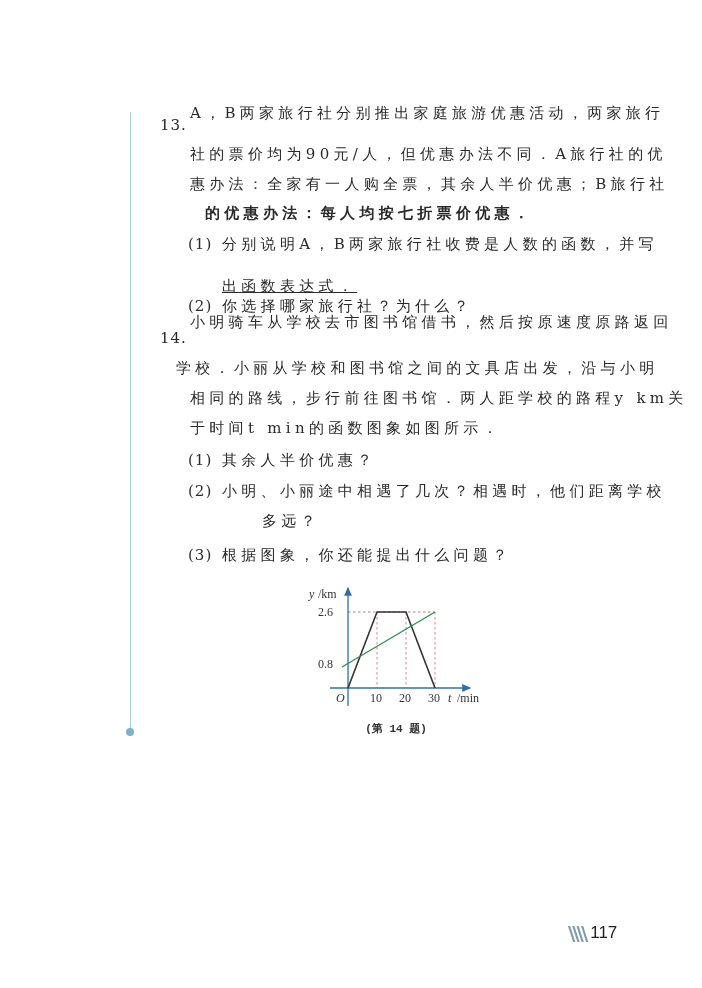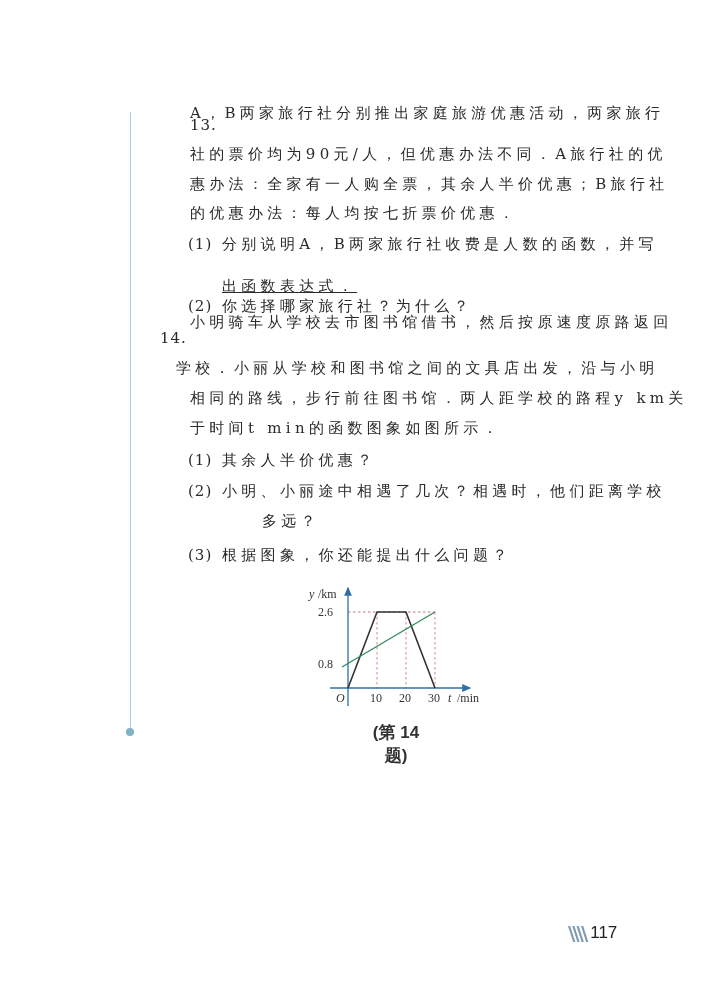--- a/index.html
+++ b/index.html
@@ -3,39 +3,39 @@
 <meta charset="utf-8">
 <style>
   html, body { margin: 0; padding: 0; background: #ffffff; }
   body { width: 702px; height: 988px; position: relative; overflow: hidden;
          font-family: "DejaVu Serif", "Liberation Serif", serif; color: #2a2a2a; }
   .margin-line { position: absolute; left: 130px; top: 112px; width: 1px; height: 620px; background: #a9d3dc; }
   .margin-dot { position: absolute; left: 126px; top: 728px; width: 8px; height: 8px; border-radius: 50%; background: #7fb2c4; }
   .line { position: absolute; font-size: 15px; line-height: 20px; letter-spacing: 4.3px; white-space: nowrap; }
   .num { position: absolute; font-size: 15px; line-height: 20px; letter-spacing: 1px; }
   .caption { position: absolute; left: 360px; top: 721px; width: 72px; text-align: center;
-             font-family: Liberation Sans, sans-serif; font-weight: bold; font-size: 17px; color: #333; }
+             font-family: Liberation Mono, monospace; font-weight: bold; font-size: 11px; color: #333; }
   .graph { position: absolute; left: 300px; top: 580px; }
   .pagenum { position: absolute; left: 568px; top: 921px; display: flex; align-items: center; }
   .pagenum .slashes { color: #7f9bb0; font-weight: bold; font-size: 20px; letter-spacing: -3px;
                       font-family: "DejaVu Sans", sans-serif; }
   .pagenum .n { font-family: "Liberation Sans", sans-serif; font-size: 17px; color: #222; margin-left: 5px; }
 </style>
 </head>
 <body>
 
 <div class="margin-line"></div>
 <div class="margin-dot"></div>
 
 <div>
-  <span class="num" style="left:160px; top:115px;margin-left:30px;">13.</span>
+  <span class="num" style="left:160px; top:115px;">13.</span>
   <div class="line" style="left:190px; top:103px;">A，B两家旅行社分别推出家庭旅游优惠活动，两家旅行</div>
   <div class="line" style="left:190px; top:144px;">社的票价均为90元/人，但优惠办法不同．A旅行社的优</div>
   <div class="line" style="left:190px; top:174px;">惠办法：全家有一人购全票，其余人半价优惠；B旅行社</div>
-  <div class="line" style="left:190px; top:203px;">的优惠办法：每人均按七折票价优惠．</div>
+  <div class="line" style="left:205px; top:203px;font-weight:bold;">的优惠办法：每人均按七折票价优惠．</div>
 
   <span class="num" style="left:188px; top:234px;">(1)</span>
   <div class="line" style="left:222px; top:234px;">分别说明A，B两家旅行社收费是人数的函数，并写</div>
   <div class="line" style="left:222px; top:276px;text-decoration:underline;">出函数表达式．</div>
 
   <span class="num" style="left:188px; top:296px;">(2)</span>
   <div class="line" style="left:222px; top:296px;">你选择哪家旅行社？为什么？</div>
 </div>
 
 <div>

